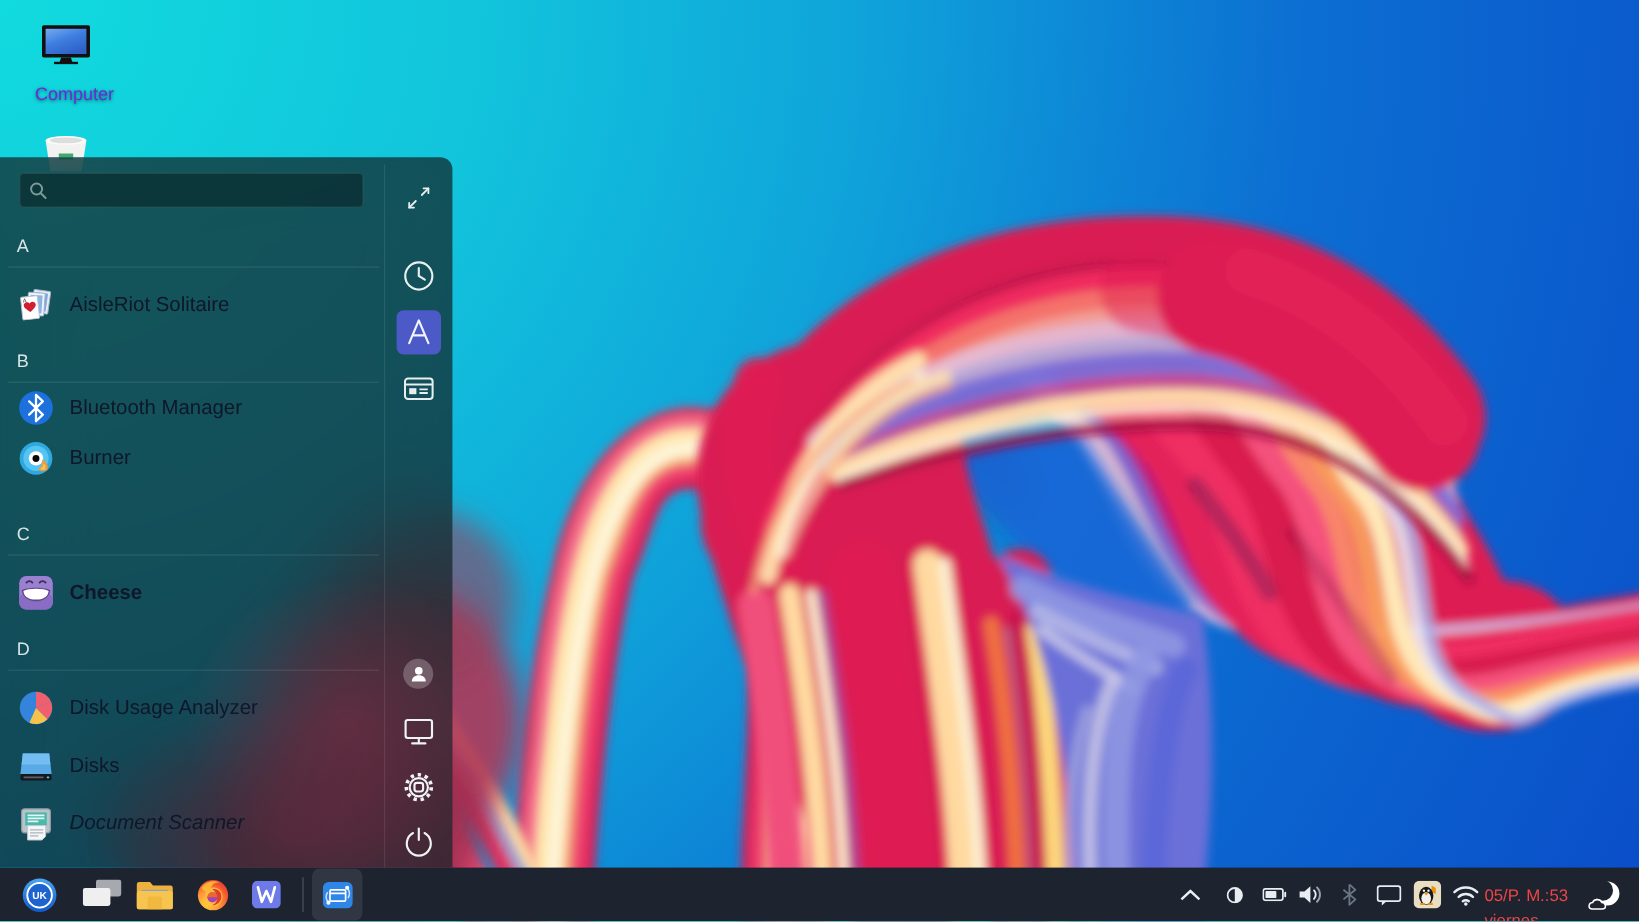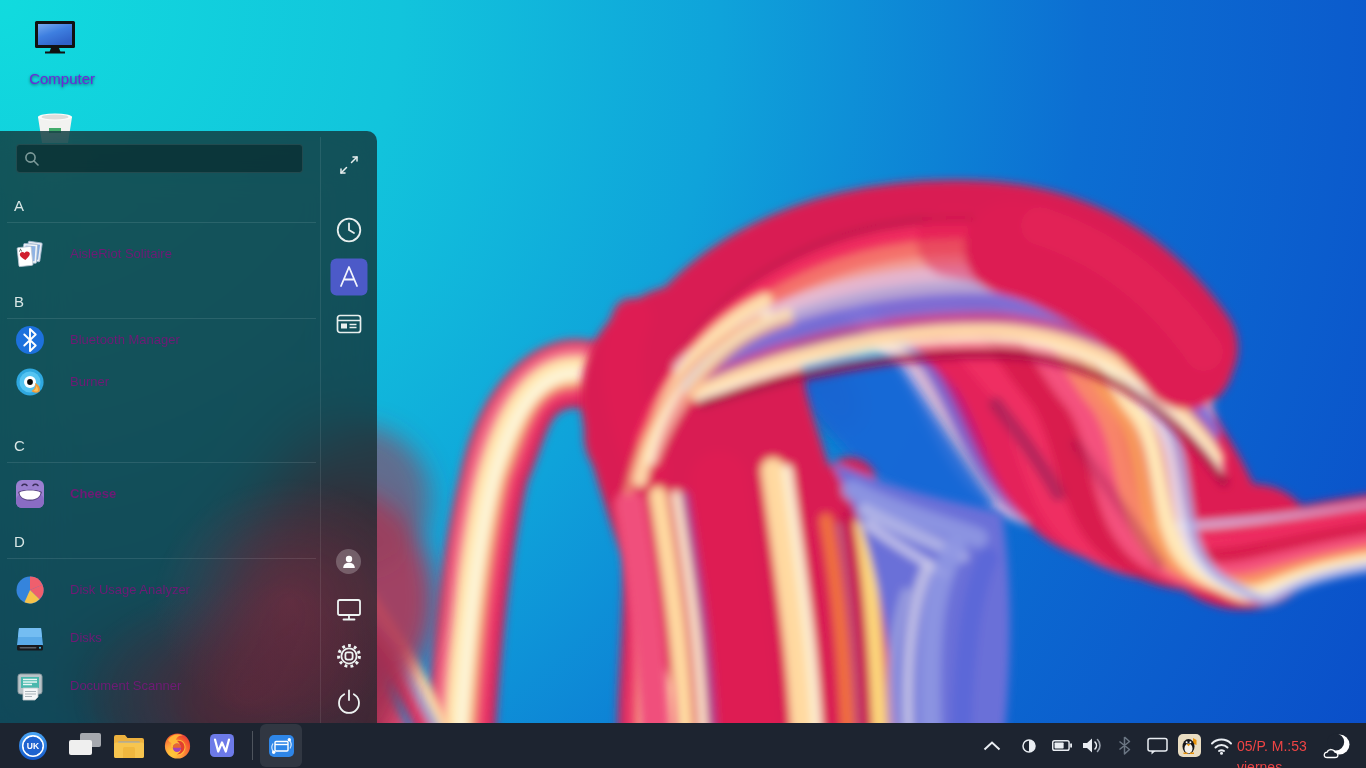--- a/index.html
+++ b/index.html
@@ -19,21 +19,21 @@
       background: radial-gradient(190px 170px at 290px 470px, rgba(168,52,84,0.34), rgba(168,52,84,0) 72%),
                   radial-gradient(240px 160px at 245px 565px, rgba(150,42,72,0.32), rgba(150,42,72,0) 72%);
       pointer-events:none; }
   #menu .vline { position:absolute; left:320px; top:6px; bottom:0; width:1px; background:rgba(255,255,255,0.09); }
   #search { position:absolute; left:16px; top:13px; width:287px; height:29px; border-radius:4px;
             background:rgba(4,26,27,0.50); border:1px solid rgba(255,255,255,0.10); }
   .sect { position:absolute; left:14px; height:48px; line-height:48px; color:#d9e6e5; font-size:15px; }
   .sep  { position:absolute; left:7px; width:309px; height:1px; background:rgba(255,255,255,0.10); }
   .row  { position:absolute; left:0; width:320px; height:48px; }
   .row .ric { position:absolute; left:15px; top:9px; width:30px; height:30px; }
-  .row .rtx { position:absolute; left:58px; top:0; height:48px; line-height:48px; color:#701a75; font-size:13px;margin-left:12px; }
+  .row .rtx { position:absolute; left:58px; top:0; height:48px; line-height:48px; color:#0f172a; font-size:17px; }
   .sbi { position:absolute; left:320px; width:57px; display:flex; justify-content:center; }
   
   #bar { position:absolute; left:0; top:723px; width:1366px; height:45px; background:#1d2430; }
   .titem { position:absolute; top:0; height:45px; display:flex; align-items:center; justify-content:center; }
   #clock { position:absolute; right:49px; top:1px; width:80px; text-align:left; color:#ef4444; font-size:14px; line-height:21px;margin-top:12px; }
 </style>
 </head>
 <body>
 <div id="desk">
   <svg id="wall" width="1366" height="768" viewBox="0 0 1366 768">
@@ -255,21 +255,21 @@
     <div class="row" style="top:483px;">
       <svg class="ric" viewBox="0 0 30 30">
         <path d="M4 5 h22 l2 17 h-26 z" fill="#5aaae8"></path>
         <path d="M4 5 h22 l1 9 h-24 z" fill="#74bdf2"></path>
         <rect x="2" y="22" width="26" height="5.5" rx="1.5" fill="#17181c"></rect>
         <rect x="4.5" y="24" width="17" height="1.6" rx="0.8" fill="#5a5e66"></rect>
         <circle cx="25" cy="24.8" r="1" fill="#3ec1f0"></circle>
       </svg>
       <div class="rtx">Disks</div>
     </div>
-    <div class="row" style="top:531px;">
+    <div class="row" style="top:531px;font-style:italic;">
       <svg class="ric" viewBox="0 0 30 30">
         <rect x="3" y="3" width="24" height="20" rx="2.5" fill="#b9c4c9"></rect>
         <rect x="3" y="3" width="24" height="20" rx="2.5" fill="none" stroke="#8d999f" stroke-width="1"></rect>
         <rect x="6" y="6" width="18" height="11" fill="#49b8ad"></rect>
         <path d="M8 8.5 h14 M8 11 h14 M8 13.5 h9" stroke="#e8f6f4" stroke-width="1.3"></path>
         <path d="M8 17 h15 v9 l-3 3 h-12 z" fill="#f4f6f7" stroke="#c2c9cd" stroke-width="0.8"></path>
         <path d="M10 20.5 h11 M10 23 h11 M10 25.5 h7" stroke="#aab4ba" stroke-width="1.1"></path>
       </svg>
       <div class="rtx">Document Scanner</div>
     </div>

